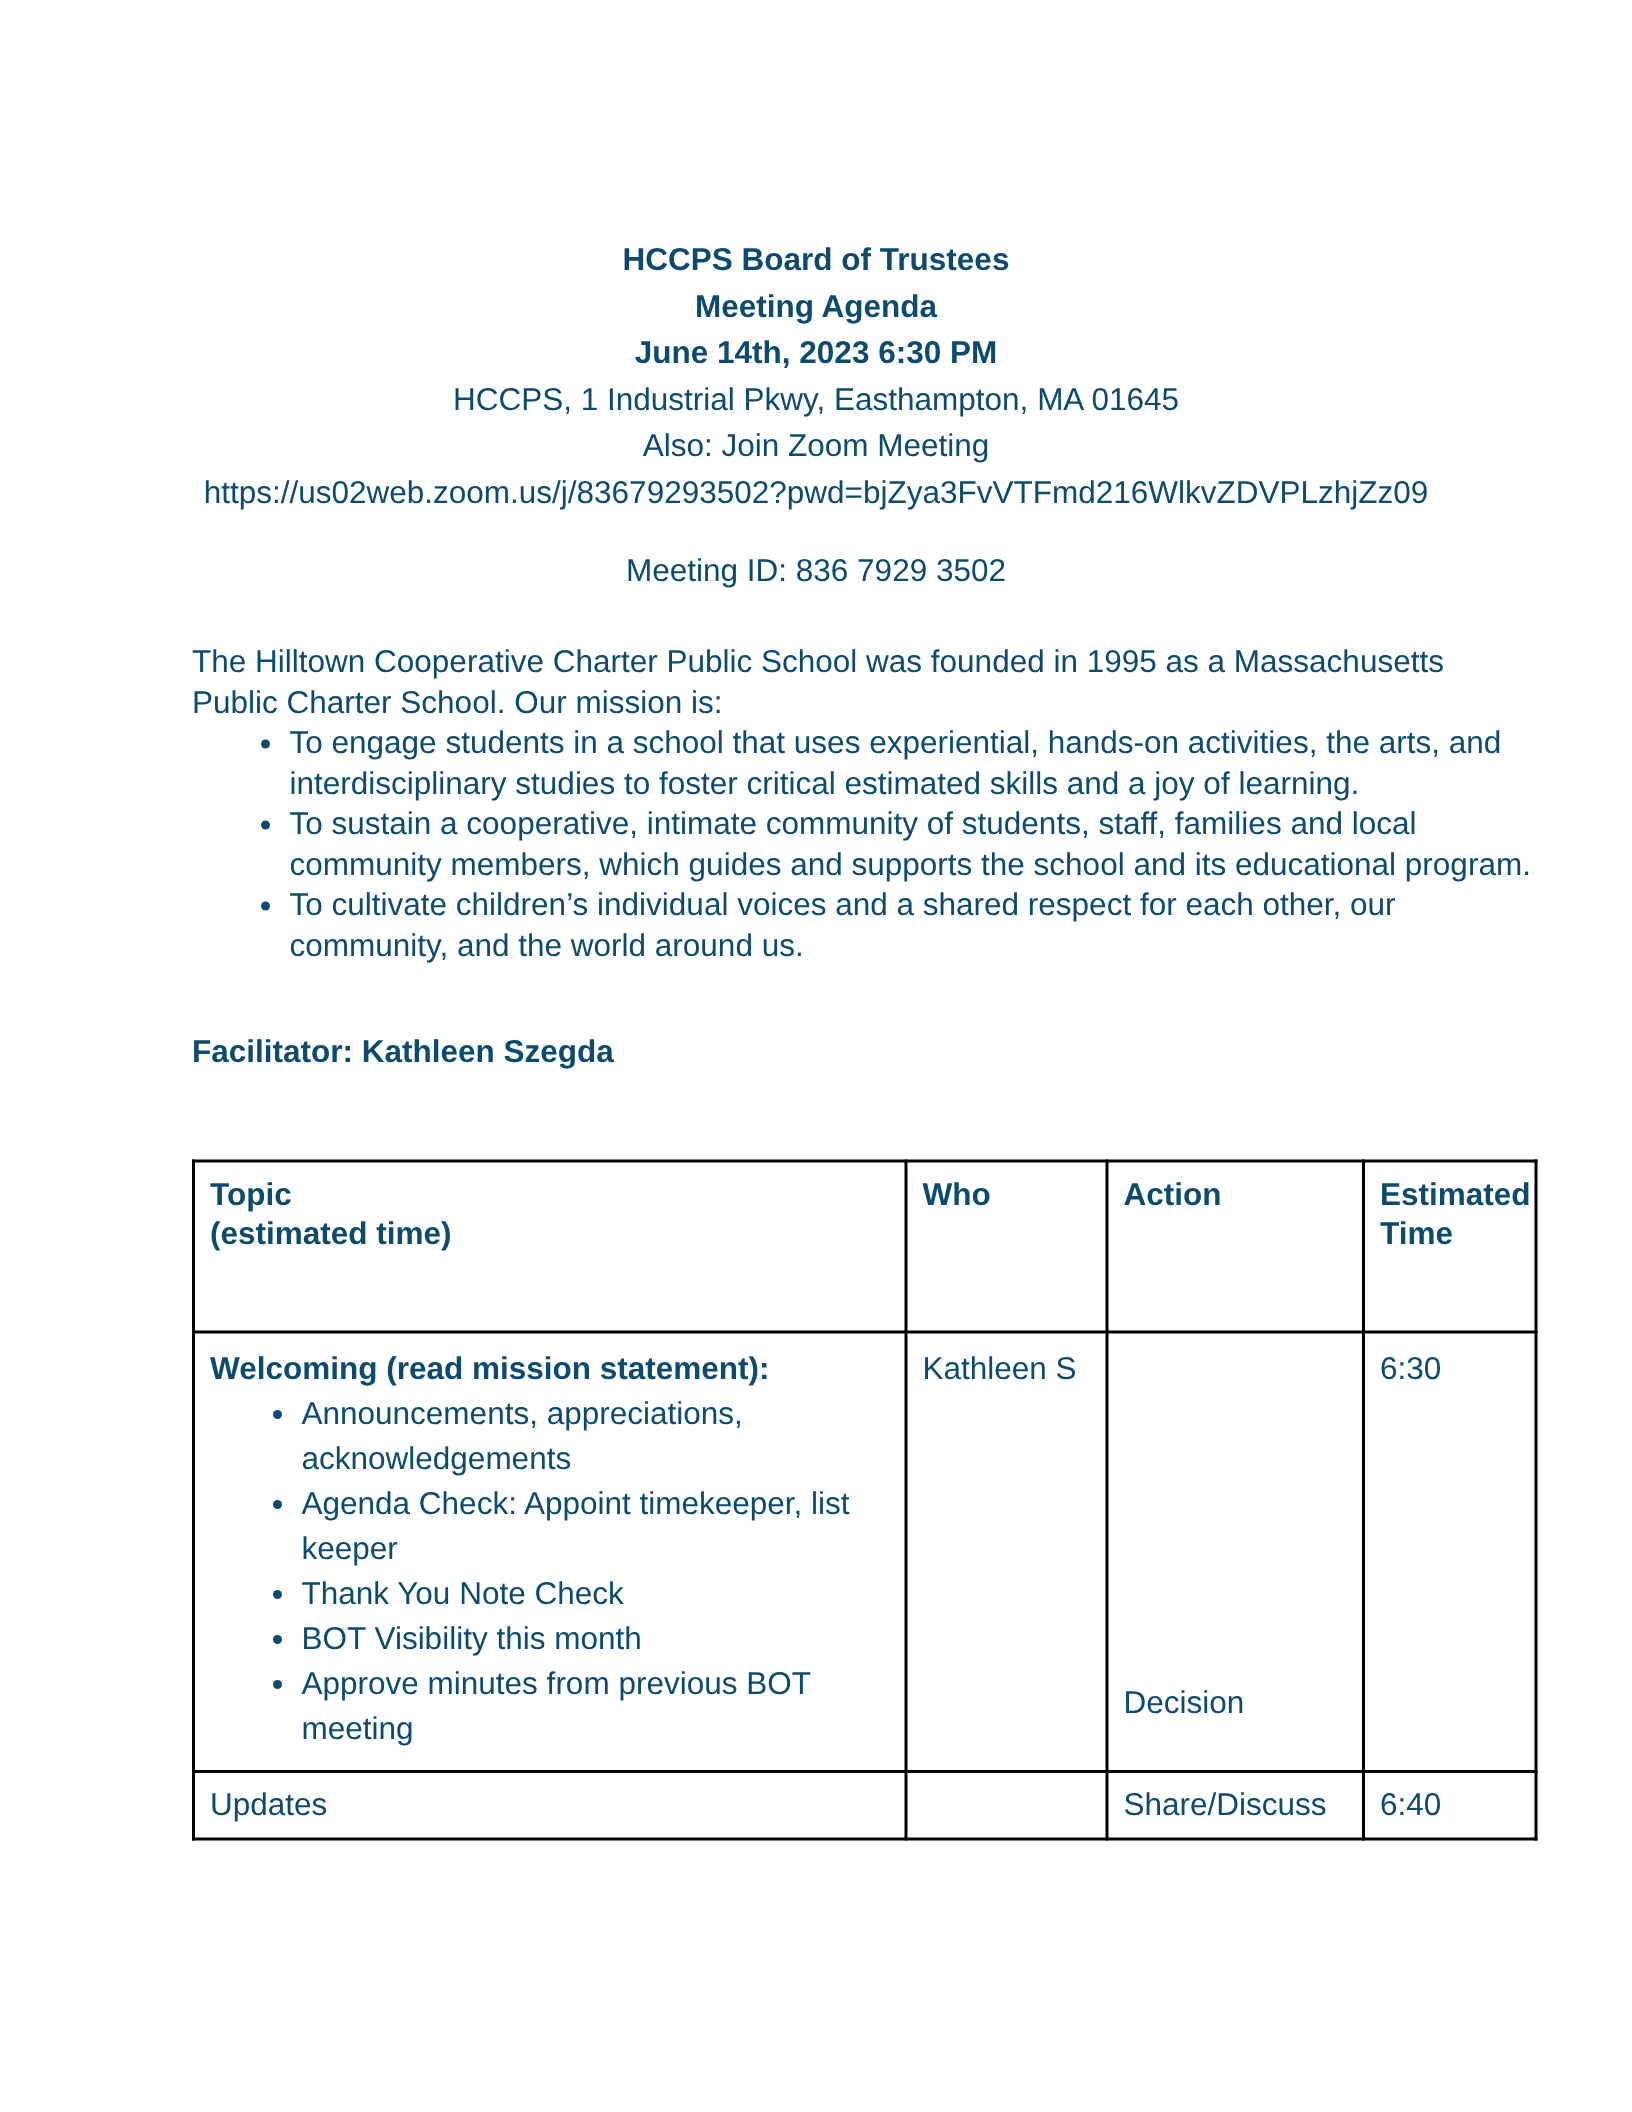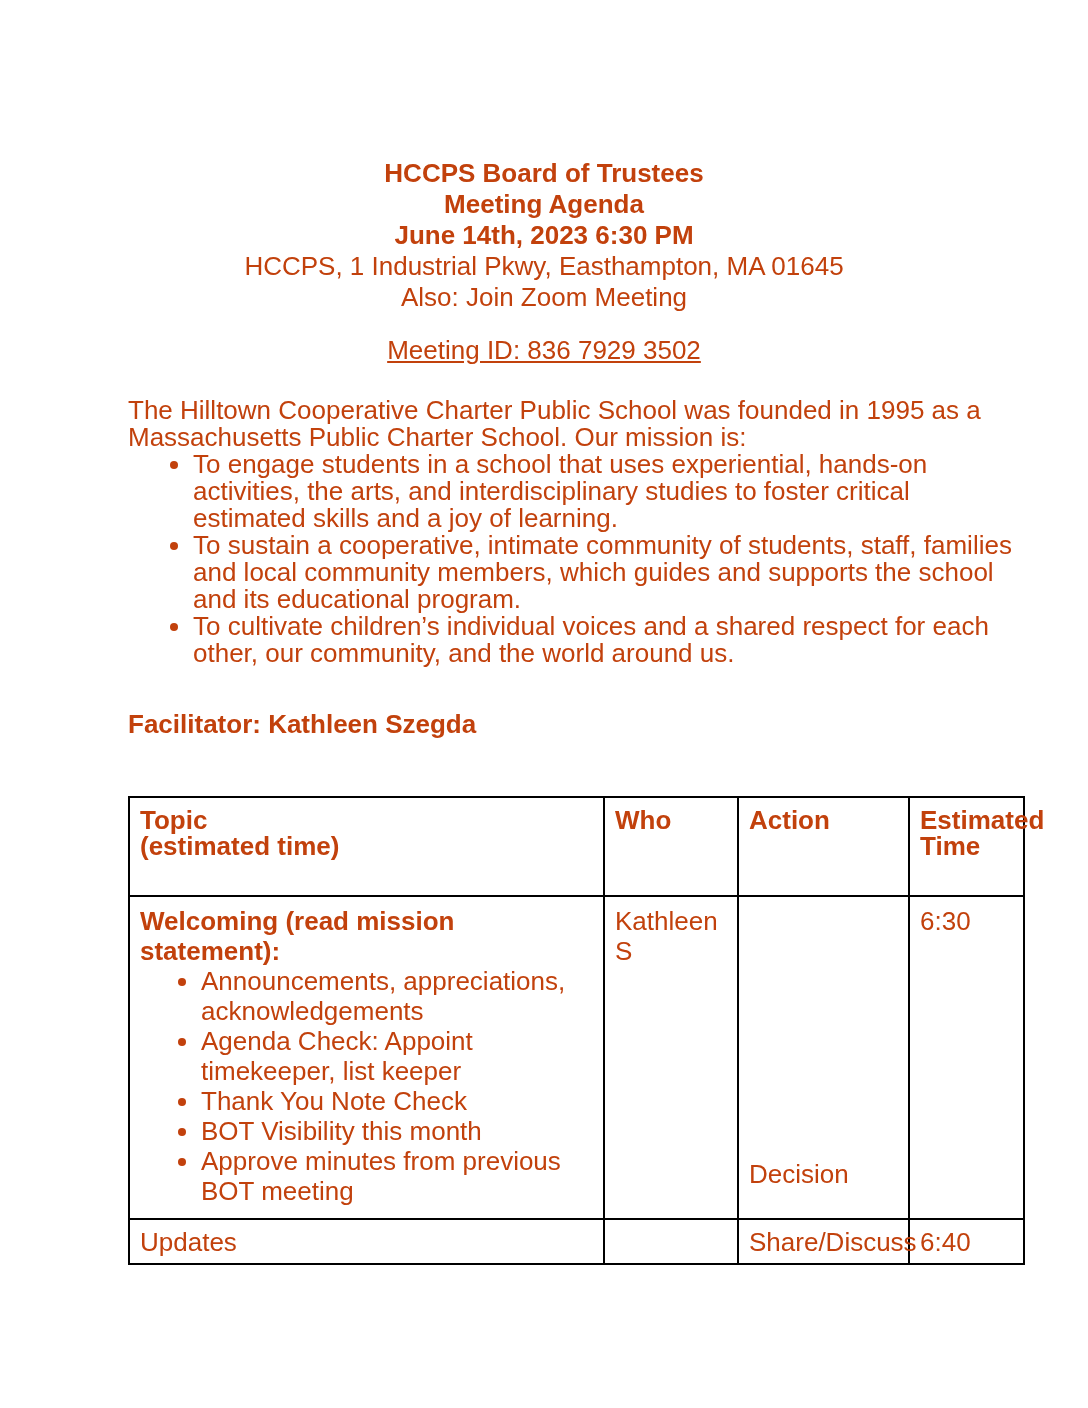--- a/index.html
+++ b/index.html
@@ -3,42 +3,42 @@
 <meta charset="utf-8">
 <style>
   * { box-sizing: border-box; }
   html, body { margin: 0; padding: 0; }
   body { background: #ffffff; }
 
   .page {
     width: 1088px;
     height: 1408px;
     background: #ffffff;
-    color: #c2410c;
+    color: #0c4a6e;
     font-family: "Liberation Sans", sans-serif;
-    font-size: 26px;
+    font-size: 21px;
     padding: 158px 65px 0 128px;
     overflow: hidden;
   }
 
   .center-block {
     margin-left: -128px;
     margin-right: -65px;
     text-align: center;
   }
 
   .doc-header { line-height: 31px; }
   .doc-header p { margin: 0; }
   .bold { font-weight: bold; }
 
   .meeting-info {
     line-height: 26px;
     margin-top: 24px;
   }
-  .meeting-info p { margin: 0; text-decoration: underline; }
+  .meeting-info p { margin: 0; }
 
   .mission-intro {
     margin: 34px 0 0 0;
     line-height: 27px;
   }
 
   .mission-list {
     margin: 0;
     padding-left: 65px;
     line-height: 27px;
@@ -60,21 +60,21 @@
   table.agenda th,
   table.agenda td {
     border: 2px solid #000000;
     text-align: left;
     font-weight: normal;
   }
 
   table.agenda thead th {
     vertical-align: top;
     padding: 9px 10px;
-    height: 99px;
+    height: 114px;
     line-height: 26px;
     font-weight: bold;
   }
 
   tr.row-tall { height: 261px; margin-left: 23px; }
   tr.row-tall td {
     vertical-align: top;
     padding: 9px 10px 12px 10px;
     line-height: 30px;
   }
@@ -101,20 +101,21 @@
 <body>
 
 <div class="page">
 
   <div class="doc-header center-block">
     <p class="bold">HCCPS Board of Trustees</p>
     <p class="bold">Meeting Agenda</p>
     <p class="bold">June 14th, 2023 6:30 PM</p>
     <p>HCCPS, 1 Industrial Pkwy, Easthampton, MA 01645</p>
     <p>Also: Join Zoom Meeting</p>
+    <p>https://us02web.zoom.us/j/83679293502?pwd=bjZya3FvVTFmd216WlkvZDVPLzhjZz09</p>
   </div>
 
   <div class="meeting-info center-block">
     <p>Meeting ID: 836 7929 3502</p>
   </div>
 
   <p class="mission-intro">The Hilltown Cooperative Charter Public School was founded in 1995 as a Massachusetts Public Charter School. Our mission is:</p>
   <ul class="mission-list">
     <li>To engage students in a school that uses experiential, hands-on activities, the arts, and interdisciplinary studies to foster critical estimated skills and a joy of learning.</li>
     <li>To sustain a cooperative, intimate community of students, staff, families and local community members, which guides and supports the school and its educational program.</li>

